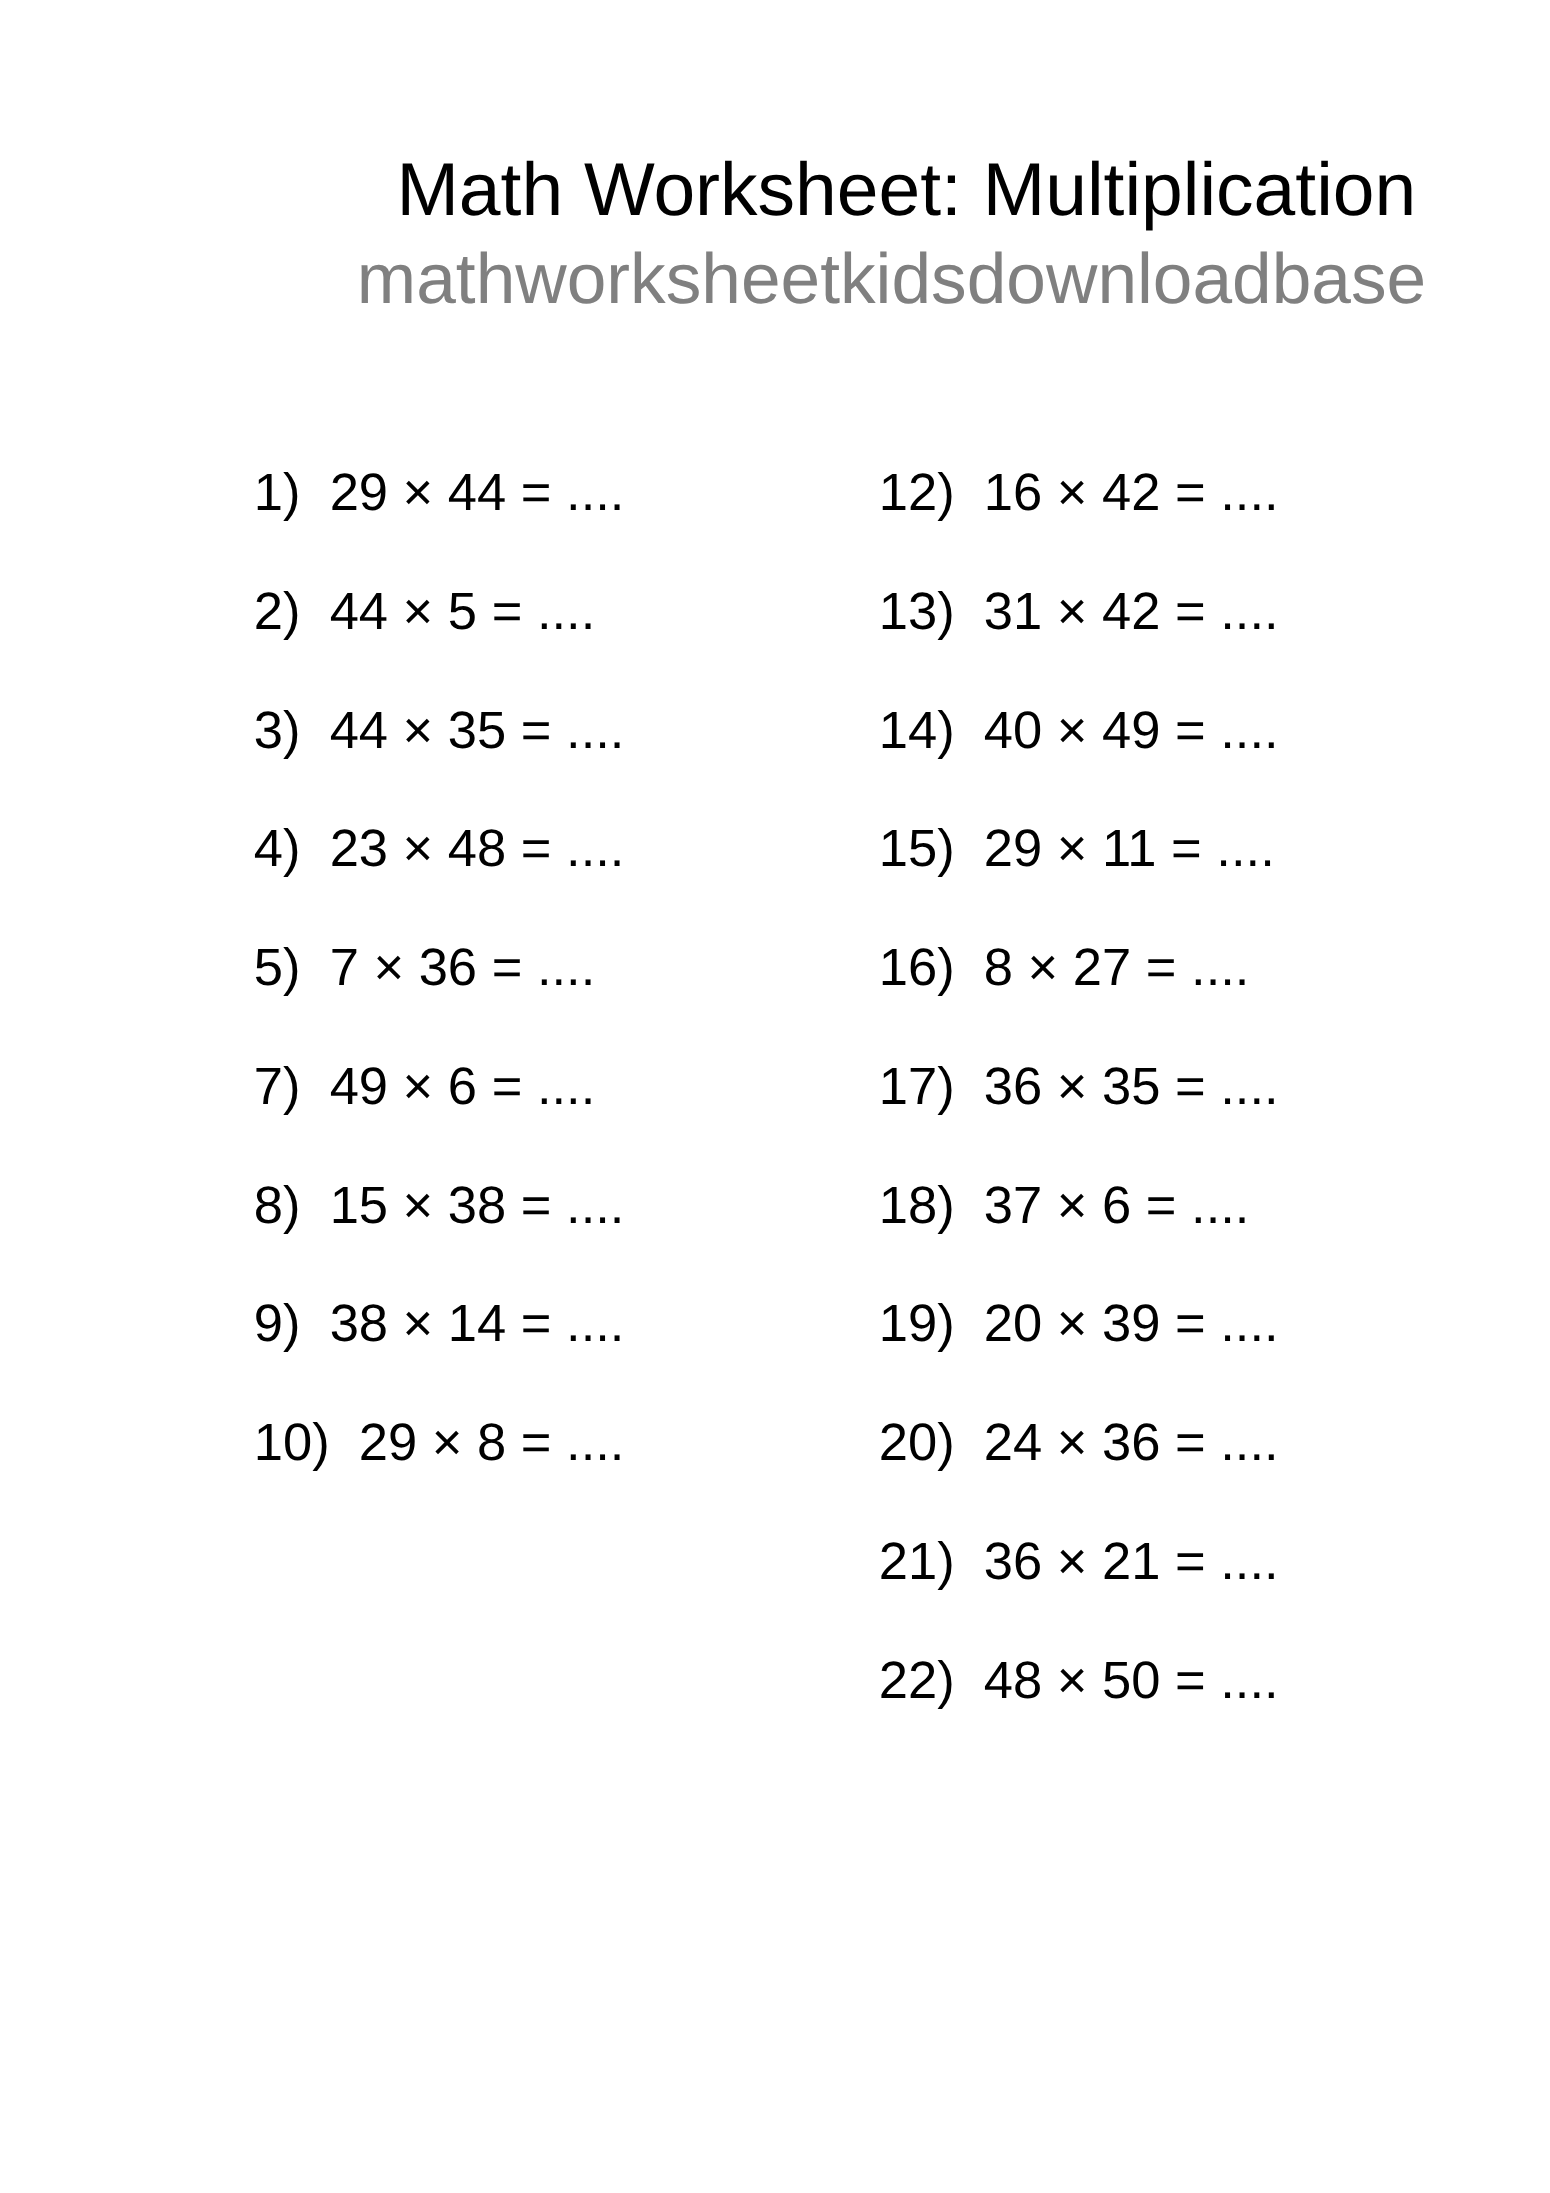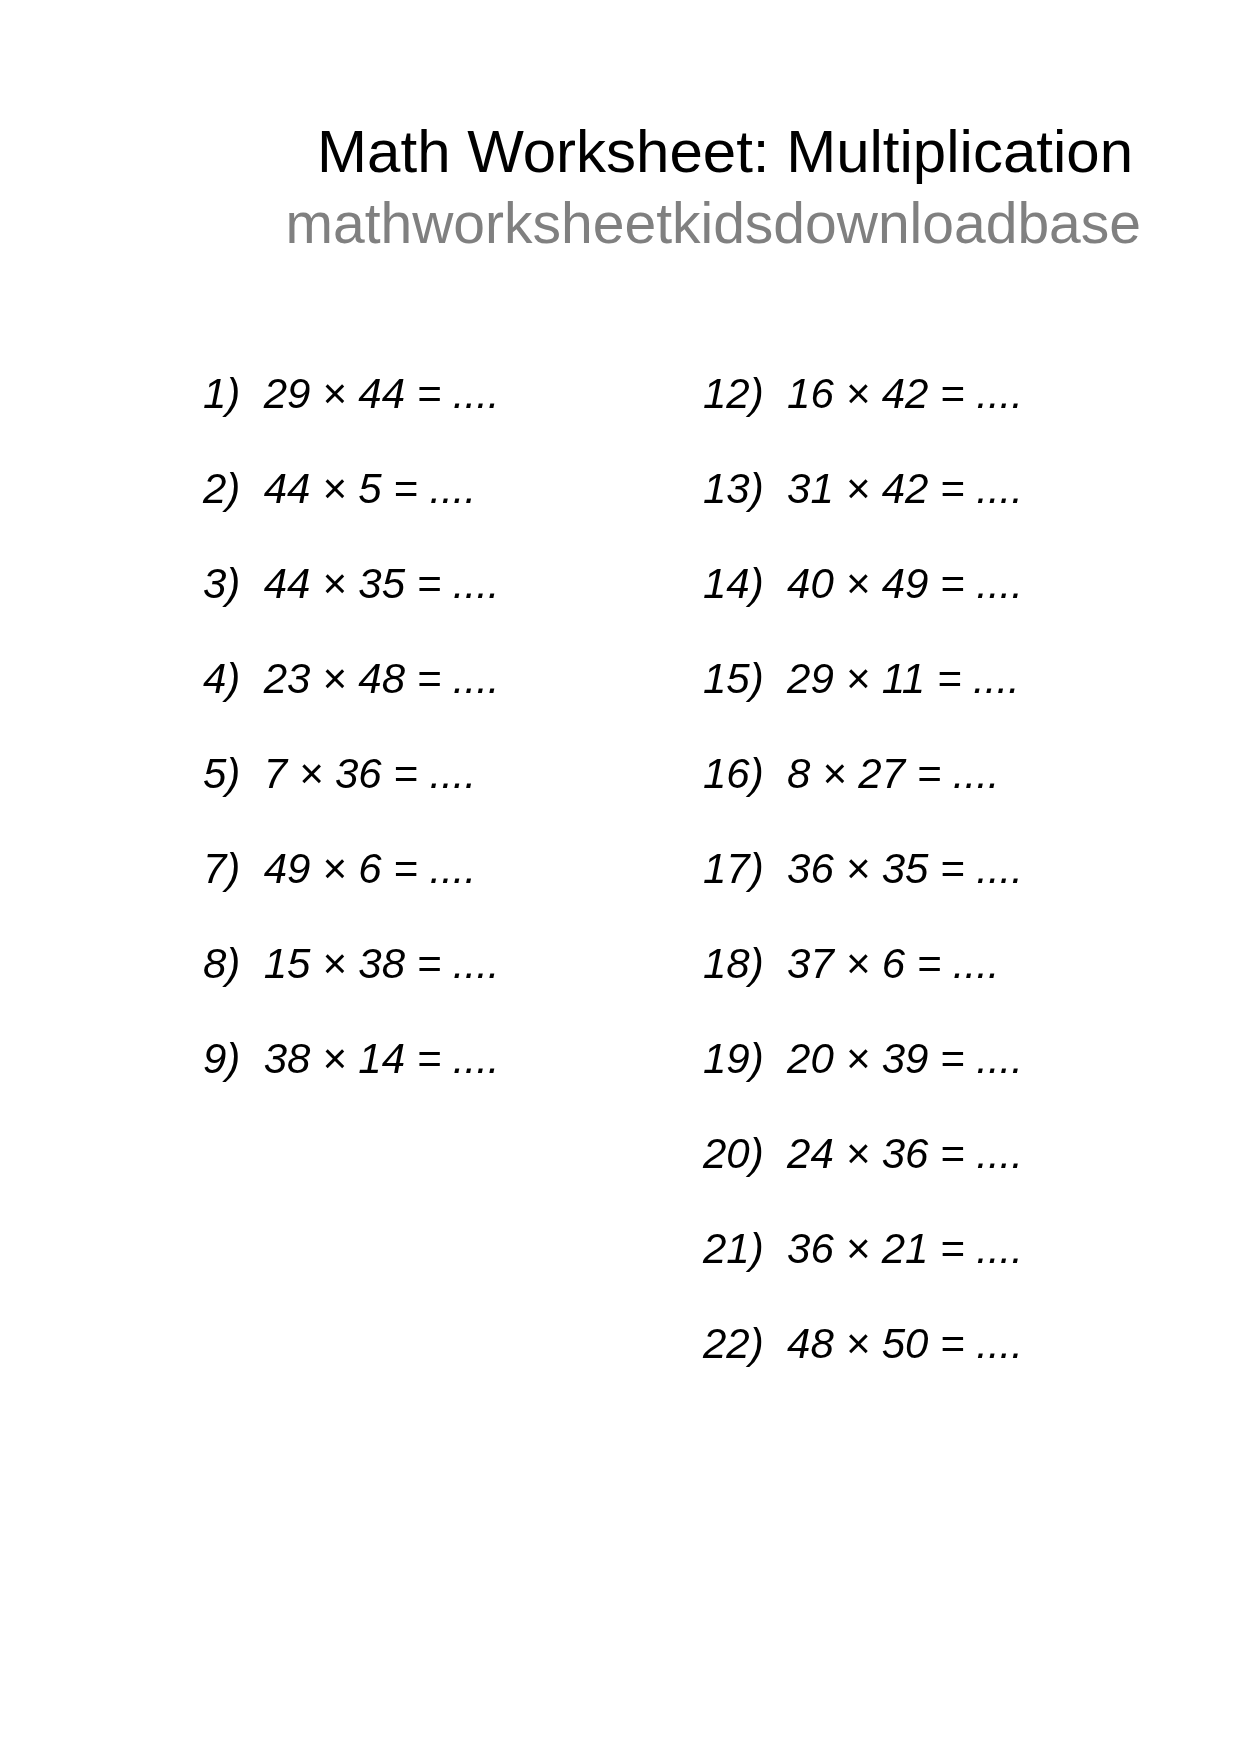--- a/index.html
+++ b/index.html
@@ -52,41 +52,41 @@
       list-style: none;
     }
     .column.left { left: 203px; }
     .column.right { left: 703px; }
     .problem {
       height: 95px;
       line-height: 95px;
       font-size: 42px;
       white-space: pre;
       color: #000000;
-      font-style: italic;
     }
     .problem .num { }
     .problem .gap { }
   </style>
 </head>
 <body>
 
 <div class="page">
   <h1 class="title">Math Worksheet: Multiplication</h1>
   <div class="subtitle">mathworksheetkidsdownloadbase</div>
 
   <ul class="column left">
     <li class="problem"><span class="num">1)</span><span class="gap">  </span><span class="expr">29 × 44 = ....</span></li>
     <li class="problem"><span class="num">2)</span><span class="gap">  </span><span class="expr">44 × 5 = ....</span></li>
     <li class="problem"><span class="num">3)</span><span class="gap">  </span><span class="expr">44 × 35 = ....</span></li>
     <li class="problem"><span class="num">4)</span><span class="gap">  </span><span class="expr">23 × 48 = ....</span></li>
     <li class="problem"><span class="num">5)</span><span class="gap">  </span><span class="expr">7 × 36 = ....</span></li>
     <li class="problem"><span class="num">7)</span><span class="gap">  </span><span class="expr">49 × 6 = ....</span></li>
     <li class="problem"><span class="num">8)</span><span class="gap">  </span><span class="expr">15 × 38 = ....</span></li>
     <li class="problem"><span class="num">9)</span><span class="gap">  </span><span class="expr">38 × 14 = ....</span></li>
+    <li class="problem"><span class="num">10)</span><span class="gap">  </span><span class="expr">29 × 8 = ....</span></li>
   </ul>
 
   <ul class="column right">
     <li class="problem"><span class="num">12)</span><span class="gap">  </span><span class="expr">16 × 42 = ....</span></li>
     <li class="problem"><span class="num">13)</span><span class="gap">  </span><span class="expr">31 × 42 = ....</span></li>
     <li class="problem"><span class="num">14)</span><span class="gap">  </span><span class="expr">40 × 49 = ....</span></li>
     <li class="problem"><span class="num">15)</span><span class="gap">  </span><span class="expr">29 × 11 = ....</span></li>
     <li class="problem"><span class="num">16)</span><span class="gap">  </span><span class="expr">8 × 27 = ....</span></li>
     <li class="problem"><span class="num">17)</span><span class="gap">  </span><span class="expr">36 × 35 = ....</span></li>
     <li class="problem"><span class="num">18)</span><span class="gap">  </span><span class="expr">37 × 6 = ....</span></li>

